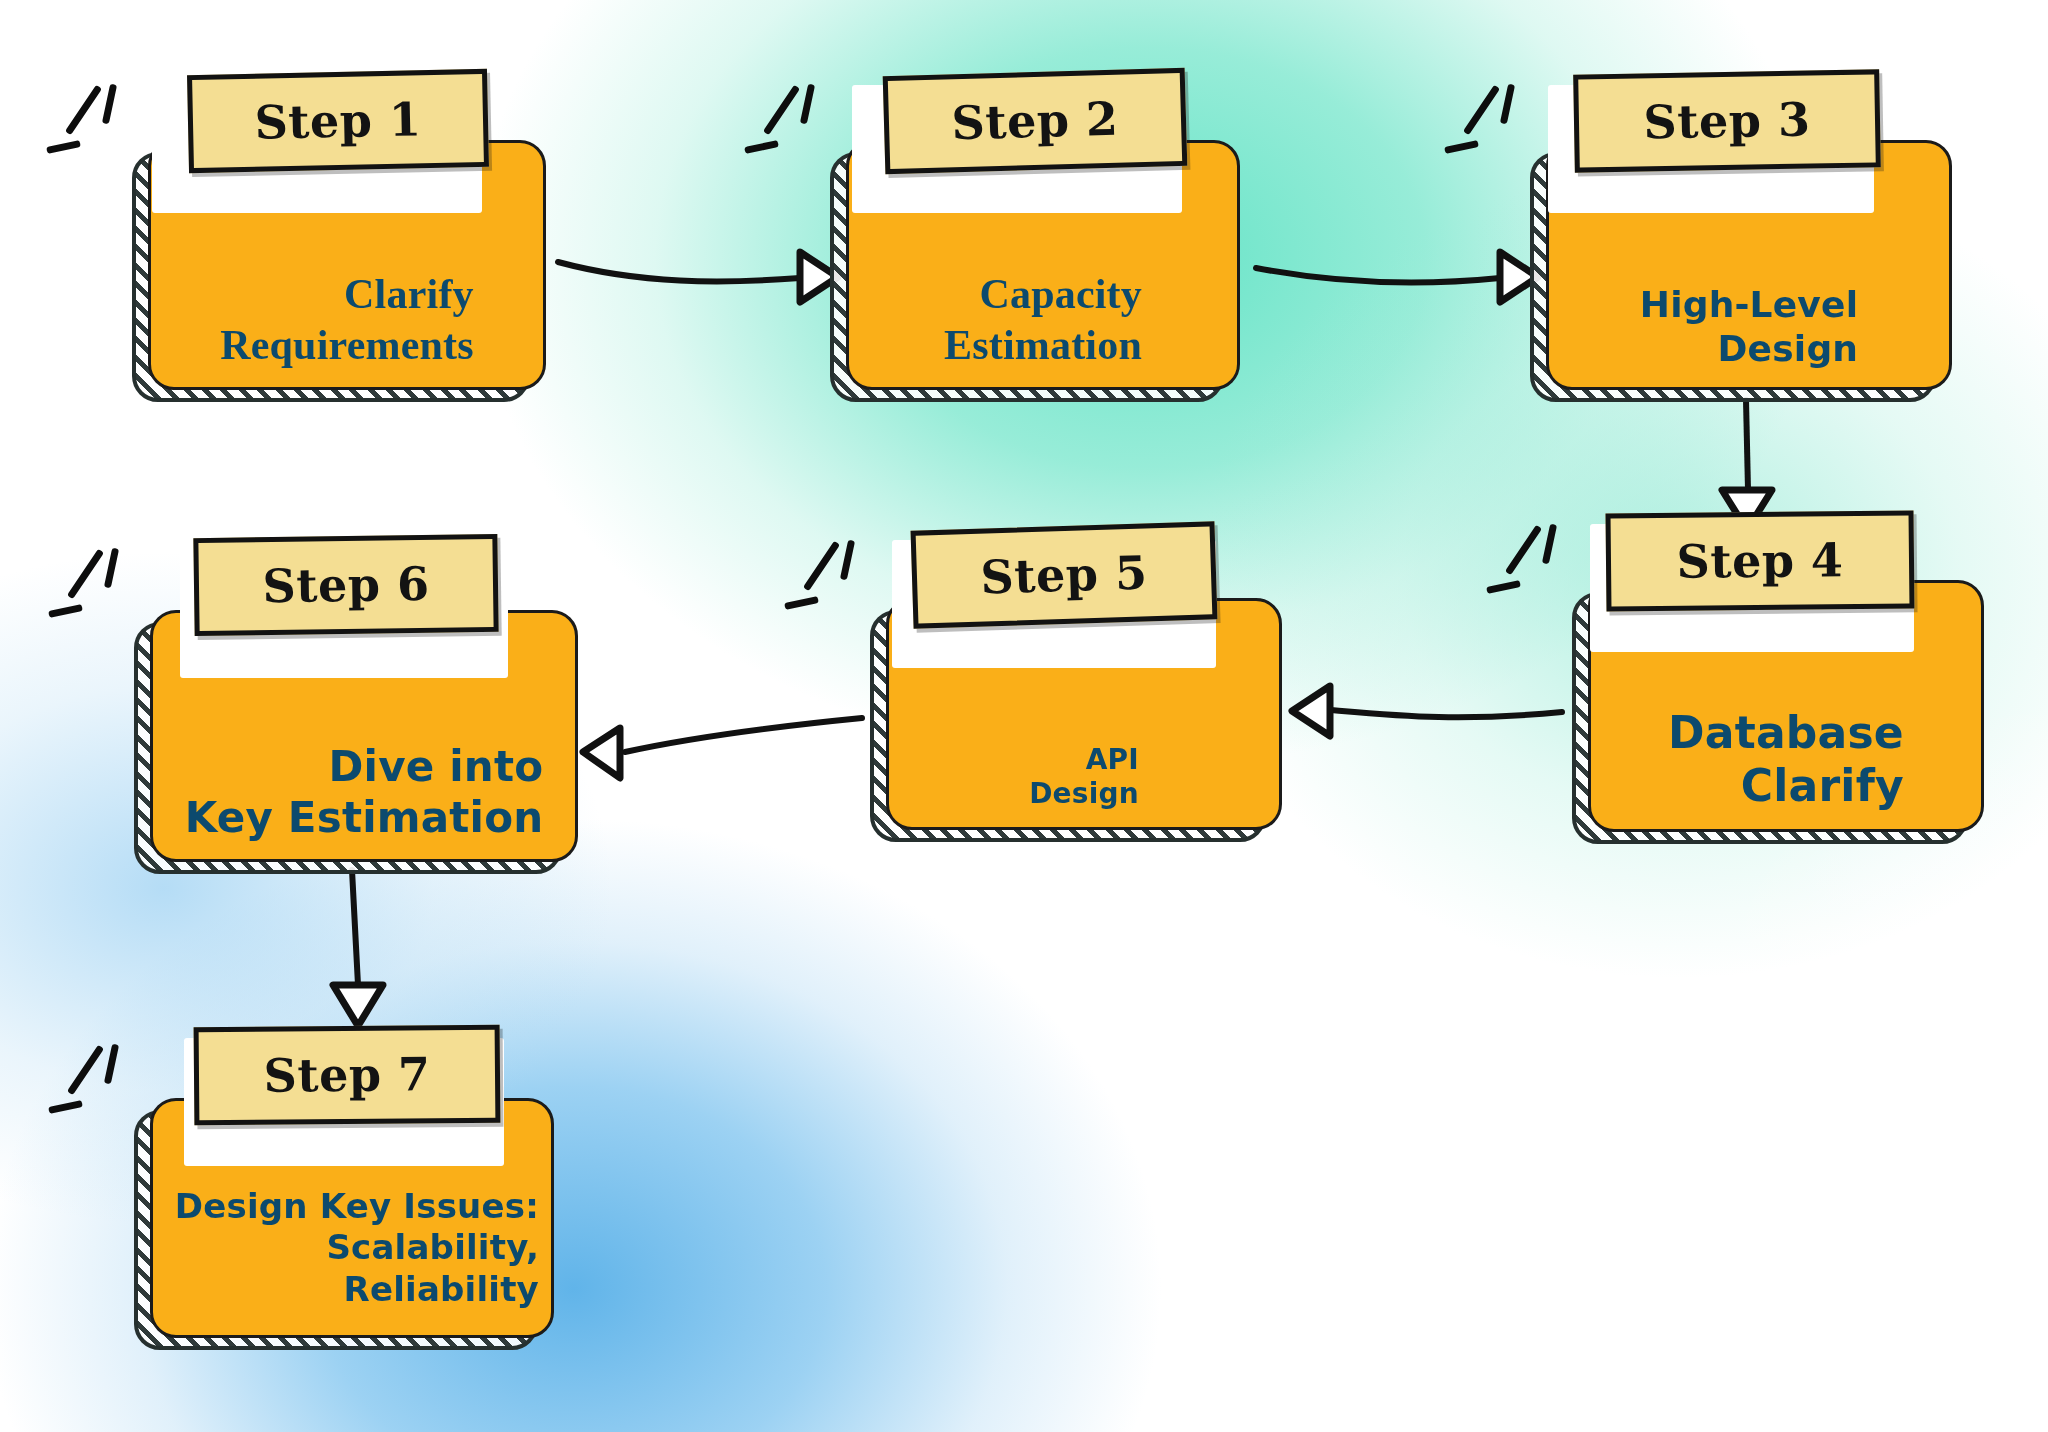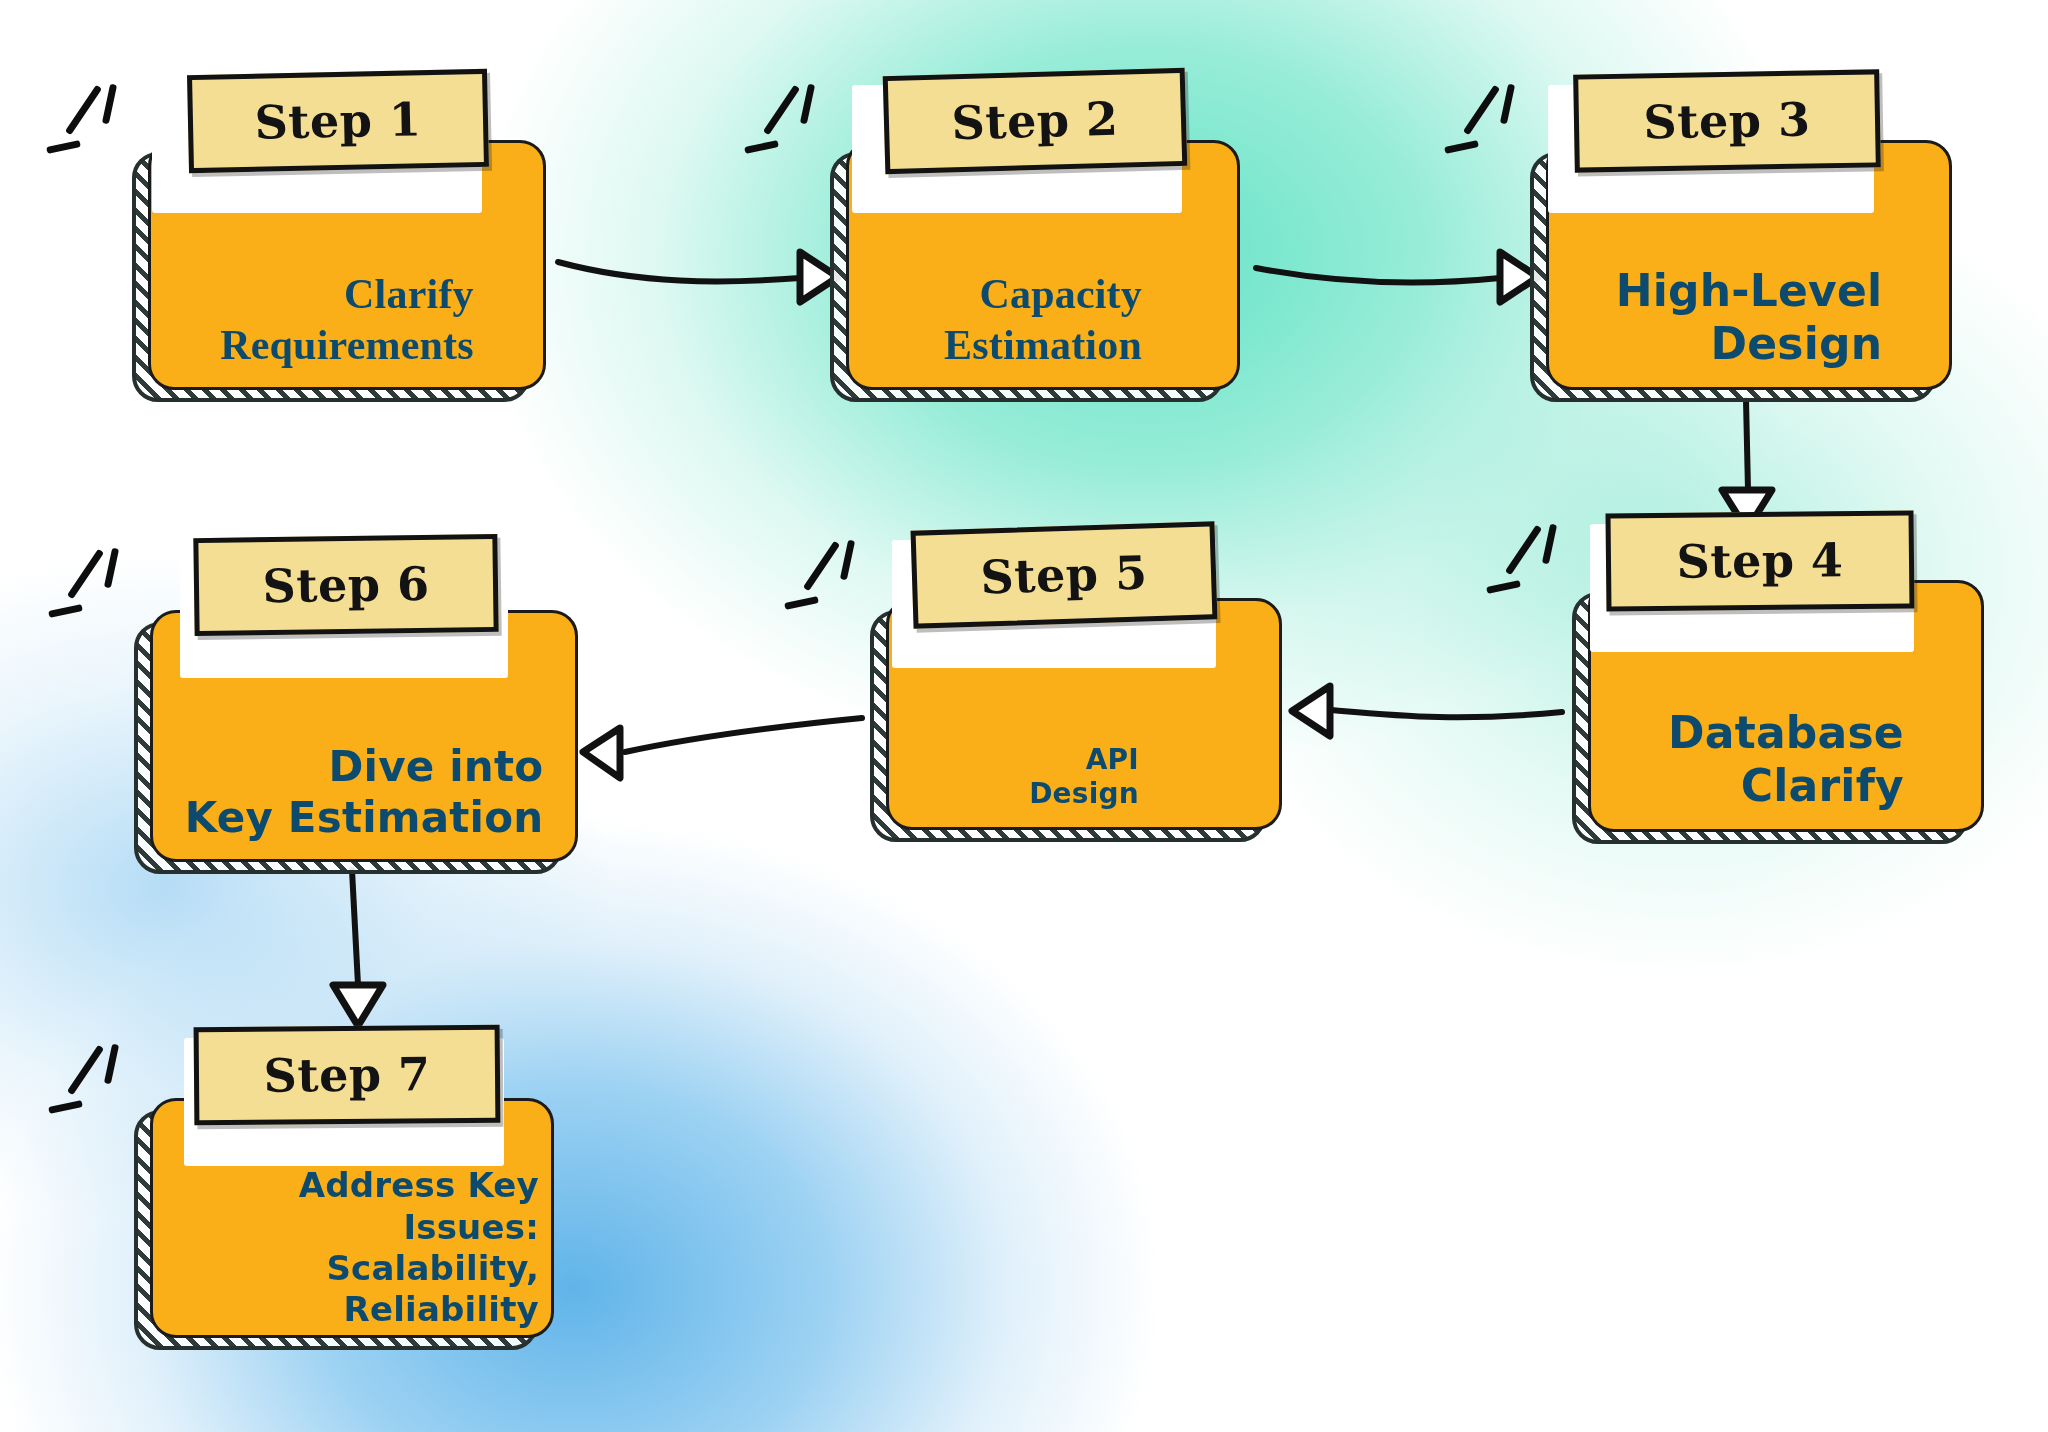--- a/index.html
+++ b/index.html
@@ -191,21 +191,21 @@
     </div>
     <div class="tab-paper" style="left:6px;top:-55px;width:330px;height:128px;"></div>
     <div class="tab" style="left:38px;top:-68px;width:302px;height:98px;transform:rotate(-1.6deg);">
       <span class="tab-label" style="font-size:46px;">Step 2</span>
     </div>
   </div>
 
   <div class="node" style="left:1546px;top:140px;width:406px;height:250px;z-index:10;">
     <div class="node-shadow"></div>
     <div class="node-body">
-      <div class="node-text t-rounded" style="font-size:44px;">High-Level
+      <div class="node-text t-rounded" style="font-size:36px;">High-Level
 Design</div>
     </div>
     <div class="sparkle" style="left:-92px;top:-58px;width:80px;height:86px;">
       <i class="sp-a"></i>
         <i class="sp-b"></i>
         <i class="sp-c"></i>
     </div>
     <div class="tab-paper" style="left:2px;top:-55px;width:326px;height:128px;"></div>
     <div class="tab" style="left:28px;top:-68px;width:306px;height:98px;transform:rotate(-1deg);">
       <span class="tab-label" style="font-size:46px;">Step 3</span>
@@ -259,21 +259,21 @@
     </div>
     <div class="tab-paper" style="left:30px;top:-62px;width:328px;height:130px;"></div>
     <div class="tab" style="left:44px;top:-74px;width:304px;height:98px;transform:rotate(-0.8deg);">
       <span class="tab-label" style="font-size:46px;">Step 6</span>
     </div>
   </div>
 
   <div class="node" style="left:150px;top:1098px;width:404px;height:240px;z-index:10;">
     <div class="node-shadow"></div>
     <div class="node-body pad-lo">
-      <div class="node-text t-rounded" style="font-size:34px;">Address Key Issues:
+      <div class="node-text t-rounded" style="font-size:34px;">Design Key Issues:
 Scalability, Reliability</div>
     </div>
     <div class="sparkle" style="left:-92px;top:-56px;width:80px;height:86px;">
       <i class="sp-a"></i>
         <i class="sp-b"></i>
         <i class="sp-c"></i>
     </div>
     <div class="tab-paper" style="left:34px;top:-60px;width:320px;height:128px;"></div>
     <div class="tab" style="left:44px;top:-72px;width:306px;height:98px;transform:rotate(-0.5deg);">
       <span class="tab-label" style="font-size:46px;">Step 7</span>

